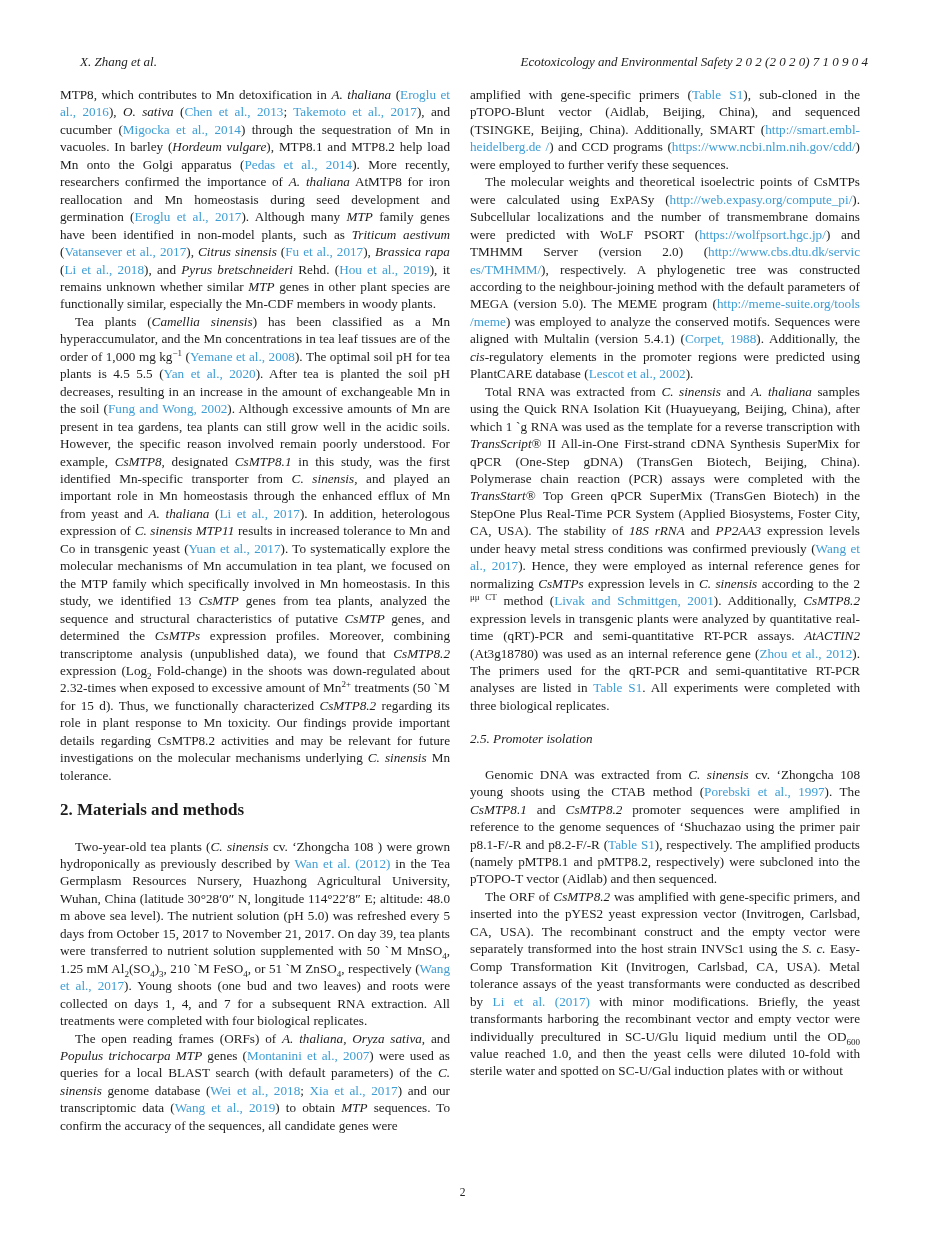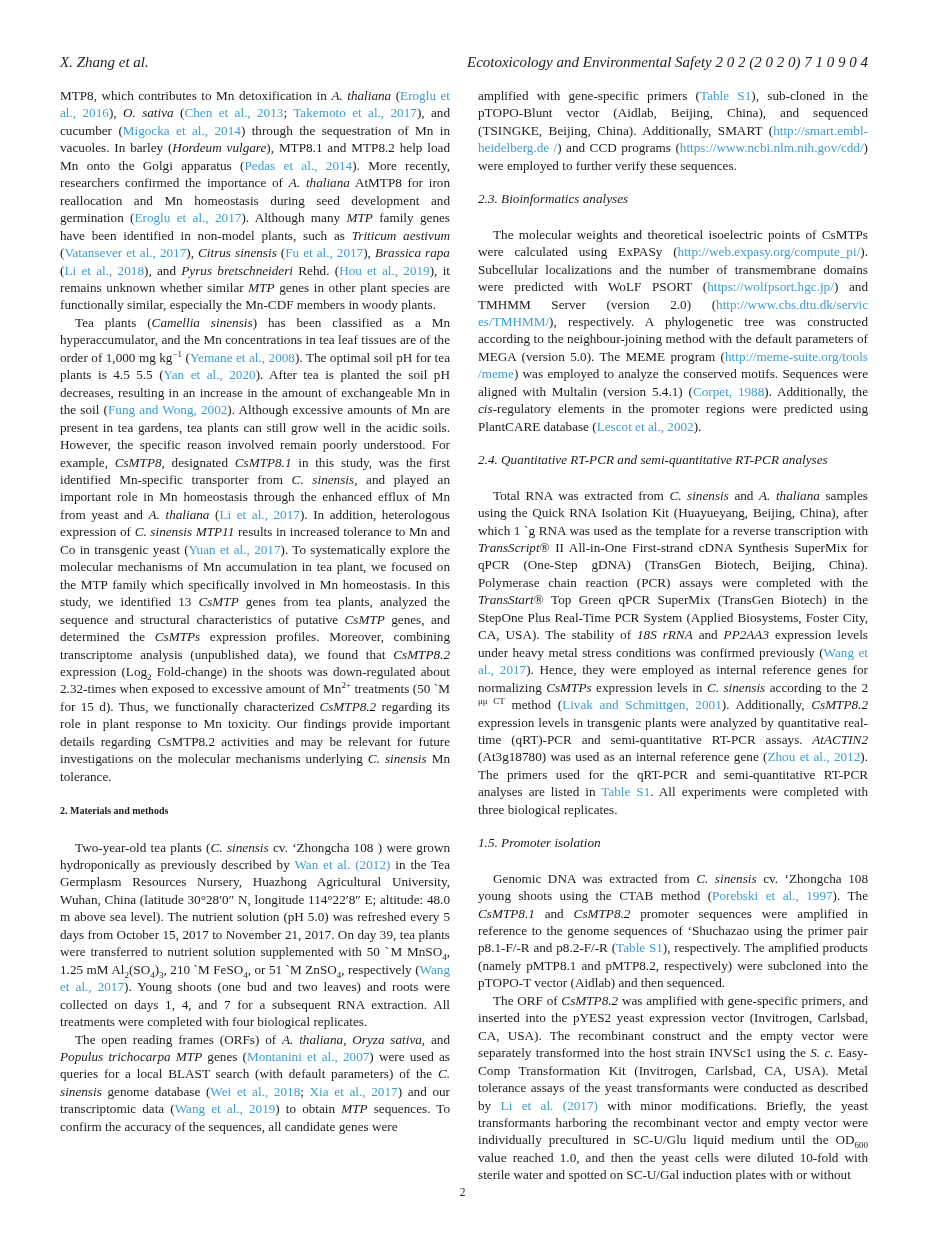--- a/index.html
+++ b/index.html
@@ -1,23 +1,23 @@
 <!DOCTYPE html>
 <html><head>
 <meta charset="utf-8">
 <style>
   html,body{margin:0;padding:0;background:#ffffff;}
   body{width:925px;height:1234px;position:relative;font-family:"Liberation Serif",serif;color:#1c1c1c;}
   .page{position:absolute;inset:0;padding:54px 57px 0 60px;box-sizing:border-box;}
-  .hdr{display:flex;justify-content:space-between;align-items:baseline;font-style:italic;font-size:15px;color:#222;margin-bottom:16px;}
-  .cols{display:flex;gap:28px;}
+  .hdr{display:flex;justify-content:space-between;align-items:baseline;font-style:italic;font-size:13px;color:#222;margin-bottom:16px;margin-left:20px;}
+  .cols{display:flex;gap:20px;}
   .col{width:390px;font-size:13.2px;line-height:17.45px;text-align:justify;}
   p.para{margin:0;padding:0;}
   p.ind{text-indent:15px;}
-  .h1{font-weight:bold;font-style:normal;font-size:10px;margin:17px 0 19px 0;text-align:left;}
+  .h1{font-weight:bold;font-style:normal;font-size:17px;margin:17px 0 19px 0;text-align:left;}
   .h2{font-style:italic;font-weight:normal;font-size:13.2px;margin:16px 0 18px 0;text-align:left;}
   a.cit{color:#3d9dd5;text-decoration:none;cursor:pointer;}
   em{font-style:italic;}
   sup,sub{font-size:9px;line-height:0;}
   .ftr{position:absolute;bottom:36px;left:0;width:100%;text-align:center;font-size:11.5px;color:#222;}
 </style>
 </head>
 <body>
 
 <div class="page">
@@ -28,23 +28,21 @@
   <div class="cols">
     <div class="col" id="col-left">
         <p class="para"><span>MTP8, which contributes to Mn detoxification in </span><em>A. thaliana</em><span> (</span><a class="cit" href="#">Eroglu et al., 2016</a><span>), </span><em>O. sativa</em><span> (</span><a class="cit" href="#">Chen et al., 2013</a><span>; </span><a class="cit" href="#">Takemoto et al., 2017</a><span>), and cucumber (</span><a class="cit" href="#">Migocka et al., 2014</a><span>) through the sequestration of Mn in vacuoles. In barley (</span><em>Hordeum vulgare</em><span>), MTP8.1 and MTP8.2 help load Mn onto the Golgi apparatus (</span><a class="cit" href="#">Pedas et al., 2014</a><span>). More recently, researchers confirmed the importance of </span><em>A. thaliana</em><span> AtMTP8 for iron reallocation and Mn homeostasis during seed development and germination (</span><a class="cit" href="#">Eroglu et al., 2017</a><span>). Although many </span><em>MTP</em><span> family genes have been identified in non-model plants, such as </span><em>Triticum aestivum</em><span> (</span><a class="cit" href="#">Vatansever et al., 2017</a><span>), </span><em>Citrus sinensis</em><span> (</span><a class="cit" href="#">Fu et al., 2017</a><span>), </span><em>Brassica rapa</em><span> (</span><a class="cit" href="#">Li et al., 2018</a><span>), and </span><em>Pyrus bretschneideri</em><span> Rehd. (</span><a class="cit" href="#">Hou et al., 2019</a><span>), it remains unknown whether similar </span><em>MTP</em><span> genes in other plant species are functionally similar, especially the Mn-CDF members in woody plants.</span></p>
         <p class="para ind"><span>Tea plants (</span><em>Camellia sinensis</em><span>) has been classified as a Mn hyperaccumulator, and the Mn concentrations in tea leaf tissues are of the order of 1,000 mg kg</span><sup>−1</sup><span> (</span><a class="cit" href="#">Yemane et al., 2008</a><span>). The optimal soil pH for tea plants is 4.5 5.5 (</span><a class="cit" href="#">Yan et al., 2020</a><span>). After tea is planted the soil pH decreases, resulting in an increase in the amount of exchangeable Mn in the soil (</span><a class="cit" href="#">Fung and Wong, 2002</a><span>). Although excessive amounts of Mn are present in tea gardens, tea plants can still grow well in the acidic soils. However, the specific reason involved remain poorly understood. For example, </span><em>CsMTP8</em><span>, designated </span><em>CsMTP8.1</em><span> in this study, was the first identified Mn-specific transporter from </span><em>C. sinensis</em><span>, and played an important role in Mn homeostasis through the enhanced efflux of Mn from yeast and </span><em>A. thaliana</em><span> (</span><a class="cit" href="#">Li et al., 2017</a><span>). In addition, heterologous expression of </span><em>C. sinensis MTP11</em><span> results in increased tolerance to Mn and Co in transgenic yeast (</span><a class="cit" href="#">Yuan et al., 2017</a><span>). To systematically explore the molecular mechanisms of Mn accumulation in tea plant, we focused on the MTP family which specifically involved in Mn homeostasis. In this study, we identified 13 </span><em>CsMTP</em><span> genes from tea plants, analyzed the sequence and structural characteristics of putative </span><em>CsMTP</em><span> genes, and determined the </span><em>CsMTPs</em><span> expression profiles. Moreover, combining transcriptome analysis (unpublished data), we found that </span><em>CsMTP8.2</em><span> expression (Log</span><sub>2</sub><span> Fold-change) in the shoots was down-regulated about 2.32-times when exposed to excessive amount of Mn</span><sup>2+</sup><span> treatments (50 ˋM for 15 d). Thus, we functionally characterized </span><em>CsMTP8.2</em><span> regarding its role in plant response to Mn toxicity. Our findings provide important details regarding CsMTP8.2 activities and may be relevant for future investigations on the molecular mechanisms underlying </span><em>C. sinensis</em><span> Mn tolerance.</span></p>
         <h2 class="h1"><span>2. Materials and methods</span></h2>
         <p class="para ind"><span>Two-year-old tea plants (</span><em>C. sinensis</em><span> cv. ‘Zhongcha 108 ) were grown hydroponically as previously described by </span><a class="cit" href="#">Wan et al. (2012)</a><span> in the Tea Germplasm Resources Nursery, Huazhong Agricultural University, Wuhan, China (latitude 30°28′0″ N, longitude 114°22′8″ E; altitude: 48.0 m above sea level). The nutrient solution (pH 5.0) was refreshed every 5 days from October 15, 2017 to November 21, 2017. On day 39, tea plants were transferred to nutrient solution supplemented with 50 ˋM MnSO</span><sub>4</sub><span>, 1.25 mM Al</span><sub>2</sub><span>(SO</span><sub>4</sub><span>)</span><sub>3</sub><span>, 210 ˋM FeSO</span><sub>4</sub><span>, or 51 ˋM ZnSO</span><sub>4</sub><span>, respectively (</span><a class="cit" href="#">Wang et al., 2017</a><span>). Young shoots (one bud and two leaves) and roots were collected on days 1, 4, and 7 for a subsequent RNA extraction. All treatments were completed with four biological replicates.</span></p>
         <p class="para ind"><span>The open reading frames (ORFs) of </span><em>A. thaliana</em><span>, </span><em>Oryza sativa</em><span>, and </span><em>Populus trichocarpa MTP</em><span> genes (</span><a class="cit" href="#">Montanini et al., 2007</a><span>) were used as queries for a local BLAST search (with default parameters) of the </span><em>C. sinensis</em><span> genome database (</span><a class="cit" href="#">Wei et al., 2018</a><span>; </span><a class="cit" href="#">Xia et al., 2017</a><span>) and our transcriptomic data (</span><a class="cit" href="#">Wang et al., 2019</a><span>) to obtain </span><em>MTP</em><span> sequences. To confirm the accuracy of the sequences, all candidate genes were</span></p>
       </div>
     <div class="col" id="col-right">
         <p class="para"><span>amplified with gene-specific primers (</span><a class="cit" href="#">Table S1</a><span>), sub-cloned in the pTOPO-Blunt vector (Aidlab, Beijing, China), and sequenced (TSINGKE, Beijing, China). Additionally, SMART (</span><a class="cit" href="#">http://smart.embl-heidelberg.de /</a><span>) and CCD programs (</span><a class="cit" href="#">https://www.ncbi.nlm.nih.gov/cdd/</a><span>) were employed to further verify these sequences.</span></p>
-        <h3 class="h2"><span>2.3. Bioinformatics analyses</span></h3>
         <p class="para ind"><span>The molecular weights and theoretical isoelectric points of CsMTPs were calculated using ExPASy (</span><a class="cit" href="#">http://web.expasy.org/compute_pi/</a><span>). Subcellular localizations and the number of transmembrane domains were predicted with WoLF PSORT (</span><a class="cit" href="#">https://wolfpsort.hgc.jp/</a><span>) and TMHMM Server (version 2.0) (</span><a class="cit" href="#">http://www.cbs.dtu.dk/servic es/TMHMM/</a><span>), respectively. A phylogenetic tree was constructed according to the neighbour-joining method with the default parameters of MEGA (version 5.0). The MEME program (</span><a class="cit" href="#">http://meme-suite.org/tools /meme</a><span>) was employed to analyze the conserved motifs. Sequences were aligned with Multalin (version 5.4.1) (</span><a class="cit" href="#">Corpet, 1988</a><span>). Additionally, the </span><em>cis</em><span>-regulatory elements in the promoter regions were predicted using PlantCARE database (</span><a class="cit" href="#">Lescot et al., 2002</a><span>).</span></p>
-        <h3 class="h2"><span>2.4. Quantitative RT-PCR and semi-quantitative RT-PCR analyses</span></h3>
         <p class="para ind"><span>Total RNA was extracted from </span><em>C. sinensis</em><span> and </span><em>A. thaliana</em><span> samples using the Quick RNA Isolation Kit (Huayueyang, Beijing, China), after which 1 ˋg RNA was used as the template for a reverse transcription with </span><em>TransScript</em><span>® II All-in-One First-strand cDNA Synthesis SuperMix for qPCR (One-Step gDNA) (TransGen Biotech, Beijing, China). Polymerase chain reaction (PCR) assays were completed with the </span><em>TransStart</em><span>® Top Green qPCR SuperMix (TransGen Biotech) in the StepOne Plus   Real-Time PCR System (Applied Biosystems, Foster City, CA, USA). The stability of </span><em>18S rRNA</em><span> and </span><em>PP2AA3</em><span> expression levels under heavy metal stress conditions was confirmed previously (</span><a class="cit" href="#">Wang et al., 2017</a><span>). Hence, they were employed as internal reference genes for normalizing </span><em>CsMTPs</em><span> expression levels in </span><em>C. sinensis</em><span> according to the 2 </span><sup>μμ CT</sup><span> method (</span><a class="cit" href="#">Livak and Schmittgen, 2001</a><span>). Additionally, </span><em>CsMTP8.2</em><span> expression levels in transgenic plants were analyzed by quantitative real-time (qRT)-PCR and semi-quantitative RT-PCR assays. </span><em>AtACTIN2</em><span> (At3g18780) was used as an internal reference gene (</span><a class="cit" href="#">Zhou et al., 2012</a><span>). The primers used for the qRT-PCR and semi-quantitative RT-PCR analyses are listed in </span><a class="cit" href="#">Table S1</a><span>. All experiments were completed with three biological replicates.</span></p>
-        <h3 class="h2"><span>1.5. Promoter isolation</span></h3>
+        <h3 class="h2"><span>2.5. Promoter isolation</span></h3>
         <p class="para ind"><span>Genomic DNA was extracted from </span><em>C. sinensis</em><span> cv. ‘Zhongcha 108  young shoots using the CTAB method (</span><a class="cit" href="#">Porebski et al., 1997</a><span>). The </span><em>CsMTP8.1</em><span> and </span><em>CsMTP8.2</em><span> promoter sequences were amplified in reference to the genome sequences of ‘Shuchazao  using the primer pair p8.1-F/-R and p8.2-F/-R (</span><a class="cit" href="#">Table S1</a><span>), respectively. The amplified products (namely pMTP8.1 and pMTP8.2, respectively) were subcloned into the pTOPO-T vector (Aidlab) and then sequenced.</span></p>
         <p class="para ind"><span>The ORF of </span><em>CsMTP8.2</em><span> was amplified with gene-specific primers, and inserted into the pYES2 yeast expression vector (Invitrogen, Carlsbad, CA, USA). The recombinant construct and the empty vector were separately transformed into the host strain INVSc1 using the </span><em>S. c.</em><span> Easy-Comp   Transformation Kit (Invitrogen, Carlsbad, CA, USA). Metal tolerance assays of the yeast transformants were conducted as described by </span><a class="cit" href="#">Li et al. (2017)</a><span> with minor modifications. Briefly, the yeast transformants harboring the recombinant vector and empty vector were individually precultured in SC-U/Glu liquid medium until the OD</span><sub>600</sub><span> value reached 1.0, and then the yeast cells were diluted 10-fold with sterile water and spotted on SC-U/Gal induction plates with or without</span></p>
       </div>
   </div>
 </div>
 <div class="ftr">2</div>
 
 </body></html>

